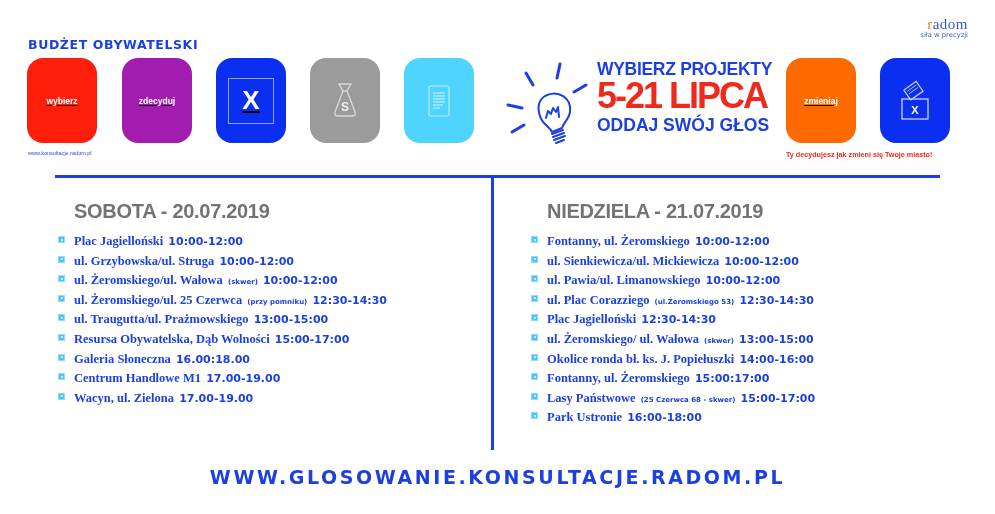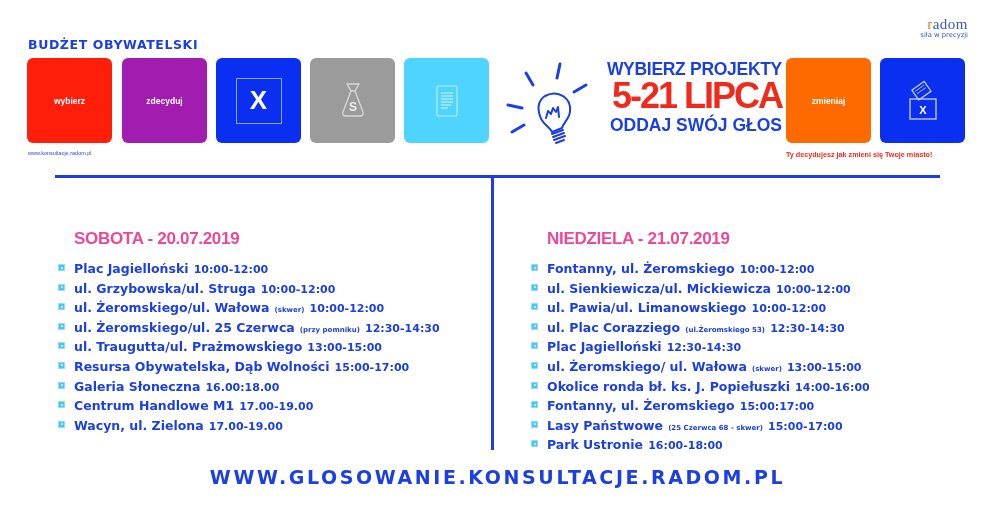--- a/index.html
+++ b/index.html
@@ -3,51 +3,51 @@
 <meta charset="utf-8">
 <style>
   * { margin: 0; padding: 0; box-sizing: border-box; }
   html, body { width: 995px; height: 514px; background: #ffffff; overflow: hidden; }
   body { position: relative; font-family: "DejaVu Sans", "Liberation Sans", sans-serif; }
 
   .abs { position: absolute; }
 
   .brand-title { left: 28px; top: 37px; font-size: 12.5px; font-weight: bold; color: #1b3fe0; letter-spacing: 0.6px; }
 
-  .tile { position: absolute; top: 58px; width: 85px; height: 85px; border-radius: 6px;
-          display: flex; align-items: center; justify-content: center; }
+  .tile { position: absolute; top: 58px; width: 70px; height: 85px; border-radius: 16px;
+          display: flex; align-items: center; justify-content: center; text-decoration: underline; }
   .tile-label { color: #ffffff; font-size: 8.5px; font-weight: bold; font-family: "Liberation Sans", sans-serif; }
 
   .url-small { left: 28px; top: 150px; font-size: 5.5px; color: #2b49e6; font-family: "Liberation Sans", sans-serif; }
 
   .xbox { width: 46px; height: 46px; border: 1px solid rgba(255,255,255,0.55); display: flex;
           align-items: center; justify-content: center; color: #fff; font-weight: bold; font-size: 26px;
           font-family: "Liberation Sans", sans-serif; }
 
-  .headline { left: 597px; top: 58px; width: 185px; text-align: right; font-family: "Liberation Sans", sans-serif; }
+  .headline { left: 597px; top: 58px; width: 185px; text-align: left; font-family: "Liberation Sans", sans-serif; }
   .hl1 { color: #1b3fe0; font-weight: bold; font-size: 17.5px; letter-spacing: -0.3px; line-height: 22px; }
   .hl2 { color: #ef2a1c; font-weight: bold; font-size: 36px; letter-spacing: -2px; line-height: 32px; }
   .hl3 { color: #1b3fe0; font-weight: bold; font-size: 17.5px; letter-spacing: 0px; line-height: 26px; }
 
   .slogan { left: 786px; top: 150px; width: 180px; font-size: 7.2px; font-weight: bold; color: #ef2a1c; white-space: nowrap; font-family: "Liberation Sans", sans-serif; }
 
   .logo { left: 896px; top: 17px; width: 72px; text-align: right; }
   .logo-word { font-size: 15px; color: #3a58c8; font-family: Liberation Serif, serif; letter-spacing: 0.5px; line-height: 14px; }
   .logo-word .r { color: #f07a2a; }
   .logo-sub { font-size: 6.8px; color: #3a58c8; line-height: 9px; }
 
   .hline { left: 55px; top: 175px; width: 885px; height: 3px; background: #1b3fe0; }
   .vline { left: 491px; top: 178px; width: 3px; height: 272px; background: #1b3fe0; }
 
   .col { position: absolute; top: 201px; }
-  .col-head { font-size: 17px; font-weight: bold; color: #ec4899; letter-spacing: -0.3px; line-height: 20px; margin-bottom: 9px; font-family: "Liberation Sans", sans-serif; margin-top: 28px; }
+  .col-head { font-size: 20px; font-weight: bold; color: #737373; letter-spacing: -0.3px; line-height: 20px; margin-bottom: 9px; font-family: "Liberation Sans", sans-serif; }
   .row { position: relative; height: 19.6px; white-space: nowrap; padding-left: 20px; line-height: 19.6px; }
   .bullet { position: absolute; left: 4px; top: 6px; width: 7px; height: 7px; background: #4ec4f5; border: 1px solid #8fdcfb; }
   .bullet::after { content: ""; position: absolute; left: 1.5px; top: 1.5px; width: 2px; height: 2px; background: #b8ecff; }
-  .place { font-size: 12.5px; font-weight: bold; color: #1b3fe0; }
+  .place { font-size: 12.5px; font-weight: bold; color: #1b3fe0; font-family: Liberation Serif, serif; }
   .note { font-size: 7px; font-weight: bold; color: #1b3fe0; }
   .time { font-size: 11px; font-weight: bold; color: #1b3fe0; }
 
   .footer-url { left: 0; top: 466px; width: 995px; text-align: center; font-size: 19px; font-weight: bold;
                 color: #1b3fe0; letter-spacing: 2.6px; font-family: "DejaVu Sans", sans-serif; }
 </style>
 </head>
 <body>
 
 <div class="abs brand-title">BUDŻET OBYWATELSKI</div>

